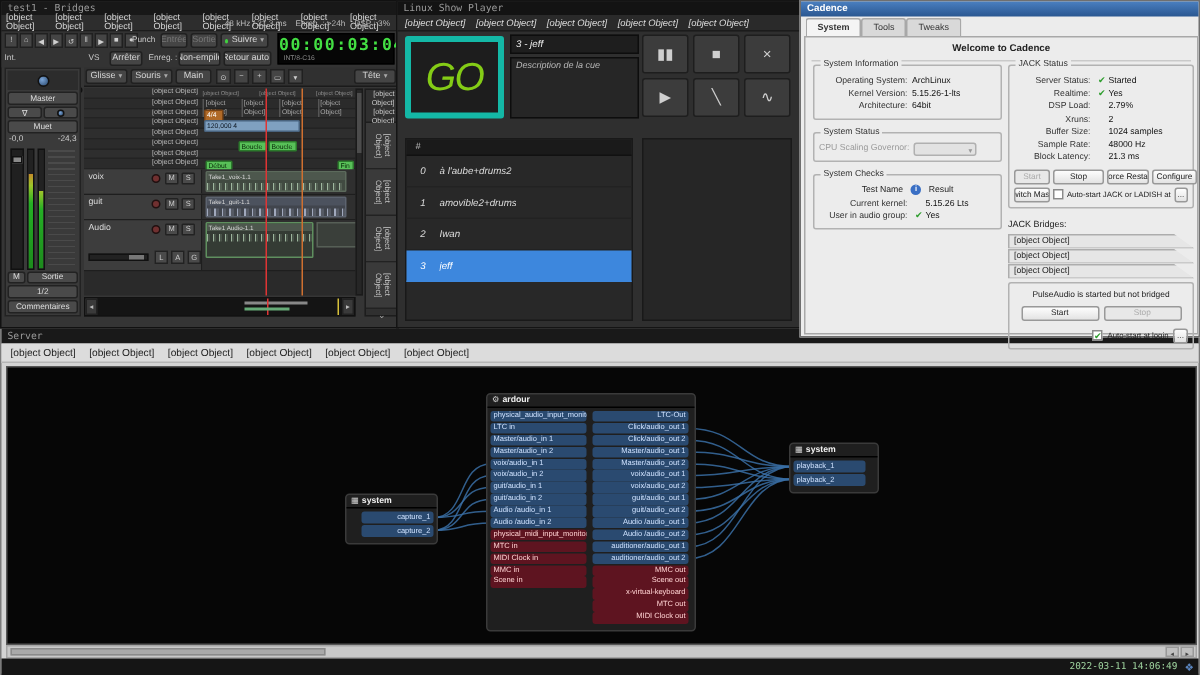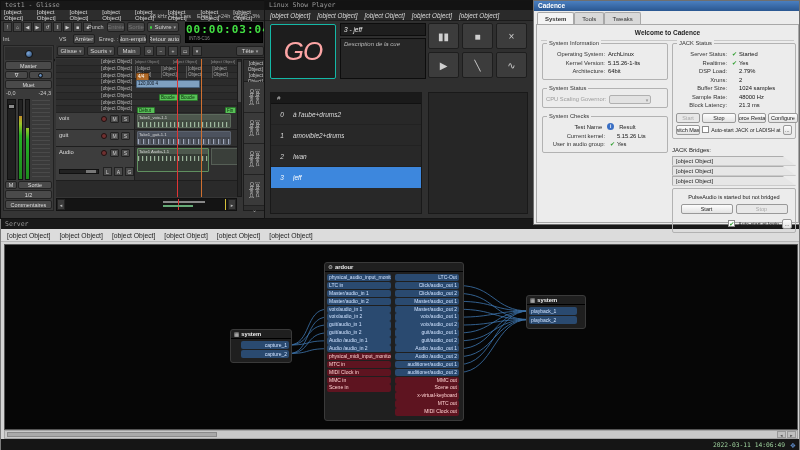--- a/index.html
+++ b/index.html
@@ -131,22 +131,22 @@
   .smid .sph{position:absolute;left:113px;top:0;bottom:0;width:1px;background:#e03434;}
   .smid .sy{position:absolute;left:160px;top:0;bottom:0;width:1px;background:#d6c03a;}
 
   
   #lsp{left:264px;top:0;width:294px;height:219px;background:#2f2f2f;border:1px solid #141414;z-index:2;}
   .lsp-title{position:absolute;left:0;top:0;width:100%;height:9px;background:#131313;color:#9a9a9a;
              font-size:6.5px;line-height:9px;padding-left:4px;font-family:"DejaVu Sans Mono",monospace;}
   .lsp-menu{position:absolute;left:0;top:9px;width:100%;height:11px;background:#2a2a2a;display:flex;
             align-items:center;gap:7px;padding:0 5px;border-bottom:1px solid #1b1b1b;}
   .lsp-menu .mi{font-size:6.3px;color:#ddd;font-style:italic;}
-  .lsp-go{position:absolute;left:5px;top:23px;width:66px;height:55px;background:#1d1d1d;border:1px solid #14b8a6;
-          color:#fca5a5;font-size:26px;font-style:italic;display:flex;align-items:center;justify-content:center;
+  .lsp-go{position:absolute;left:5px;top:23px;width:66px;height:55px;background:#1d1d1d;border:4px solid #14b8a6;
+          color:#84cc16;font-size:26px;font-style:italic;display:flex;align-items:center;justify-content:center;
           letter-spacing:-1px;border-radius:2px;}
   .lsp-field{position:absolute;left:75px;top:22px;width:86px;height:13px;background:#1e1e1e;border:1px solid #0d0d0d;
              color:#eee;font-size:6.5px;line-height:11px;padding:0 3px;font-style:italic;}
   .lsp-desc{position:absolute;left:75px;top:37px;width:86px;height:41px;background:#262626;border:1px solid #0d0d0d;
             color:#b9b9b9;font-size:6px;font-style:italic;padding:2px 3px;}
   .lsp-grid{position:absolute;left:163px;top:22px;width:100px;height:55px;display:grid;
             grid-template-columns:repeat(3,31px);grid-template-rows:26px 26px;gap:3px;}
   .lsp-cbtn{background:#3c3c3c;border:1px solid #1e1e1e;border-radius:2px;color:#cfcfcf;
             display:flex;align-items:center;justify-content:center;font-size:10px;}
   .lsp-list{position:absolute;left:5px;top:91px;width:152px;height:122px;background:#282828;border:1px solid #191919;}
@@ -237,21 +237,21 @@
   .cat-clock{position:absolute;right:14px;top:0;font-size:6.3px;color:#9fd49f;line-height:12px;
              font-family:"DejaVu Sans Mono",monospace;}
   .cat-tray{position:absolute;right:3px;top:2px;font-size:7px;color:#5b86c0;line-height:9px;}
 </style>
 </head>
 <body>
 
 <div class="screen">
 
   <div class="win" id="ardour">
-    <div class="ar-title">test1 - Glisse</div>
+    <div class="ar-title">test1 - Bridges</div>
     <div class="ar-menu">
 
     <span class="mi">[object Object]</span>
         <span class="mi">[object Object]</span>
         <span class="mi">[object Object]</span>
         <span class="mi">[object Object]</span>
         <span class="mi">[object Object]</span>
         <span class="mi">[object Object]</span>
         <span class="mi">[object Object]</span>
         <span class="mi">[object Object]</span>

